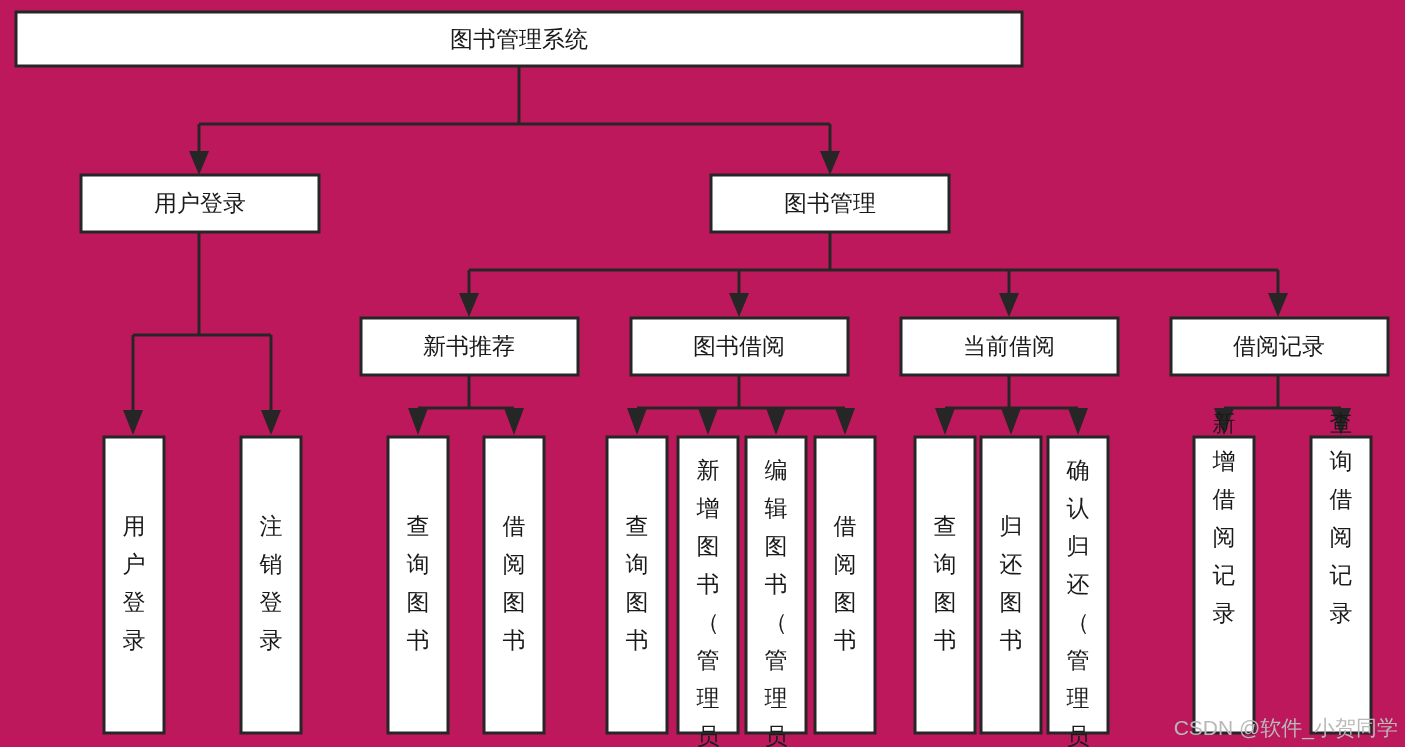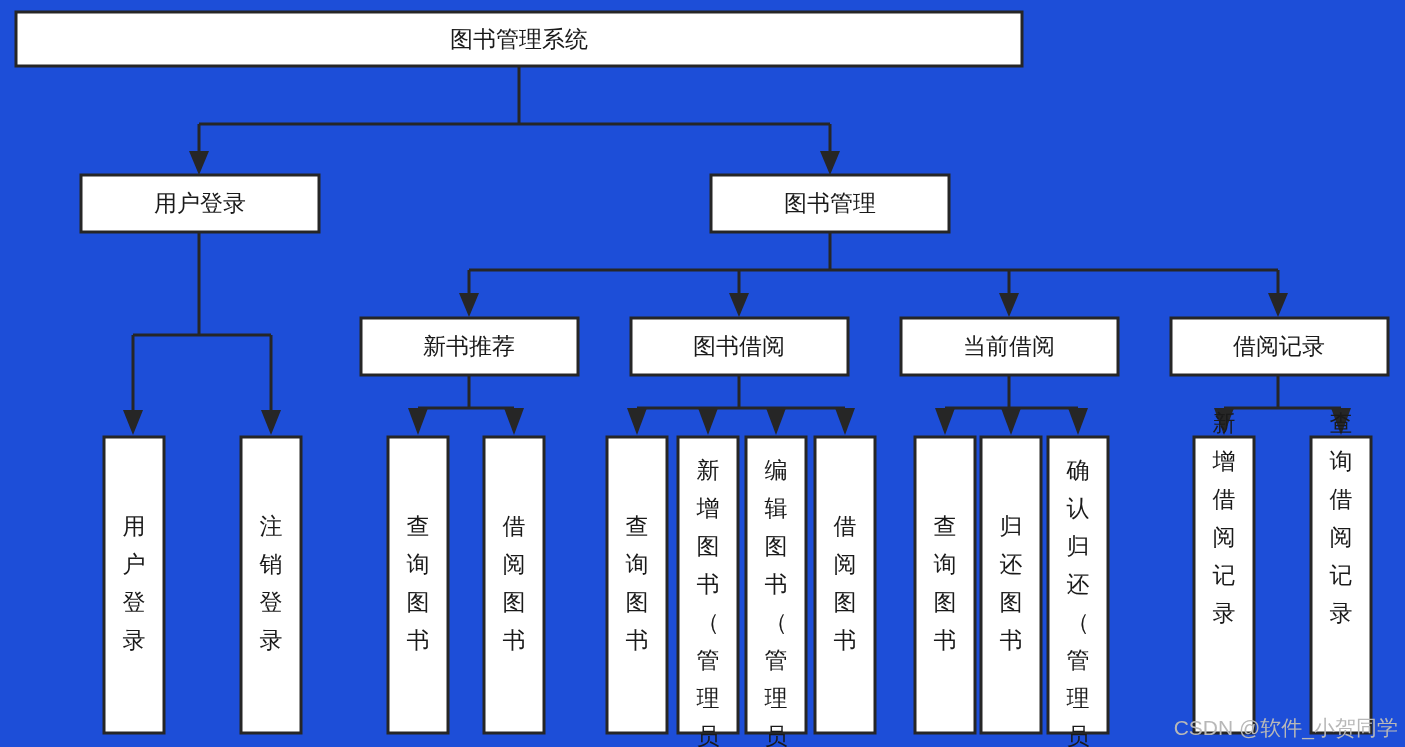--- a/index.html
+++ b/index.html
@@ -8,21 +8,21 @@
     padding: 0;
     background: #ffffff;
   }
   body {
     font-family: "Liberation Sans", "DejaVu Sans", sans-serif;
   }
   #diagram-root {
     position: relative;
     width: 1405px;
     height: 747px;
-    background: #1d4ed8;
+    background: #be185d;
     overflow: hidden;
   }
   svg.diagram-canvas {
     position: absolute;
     top: 0;
     left: 0;
     width: 1405px;
     height: 747px;
   }
   .node-box {

